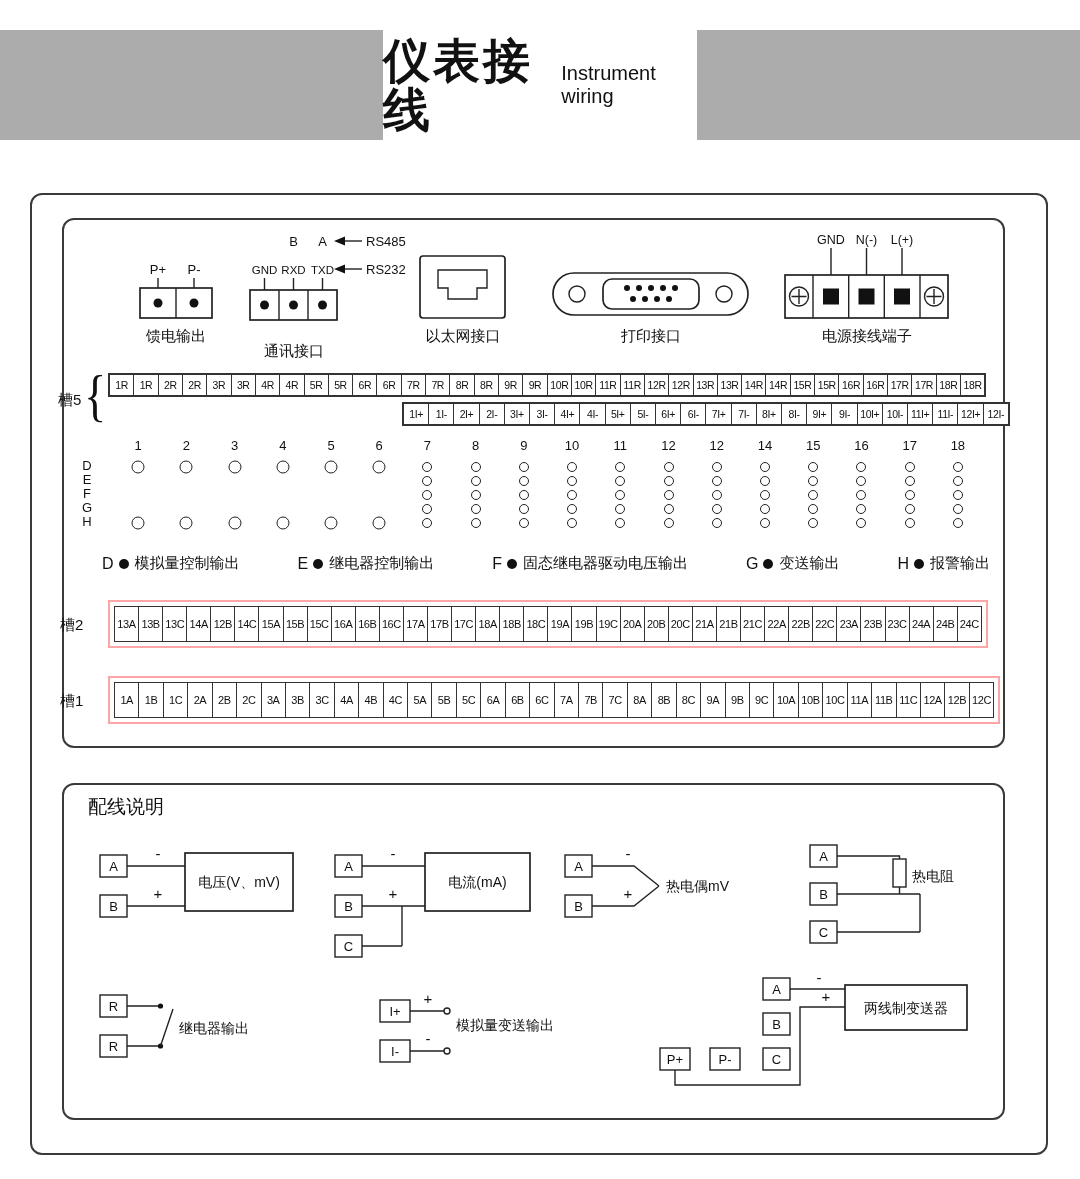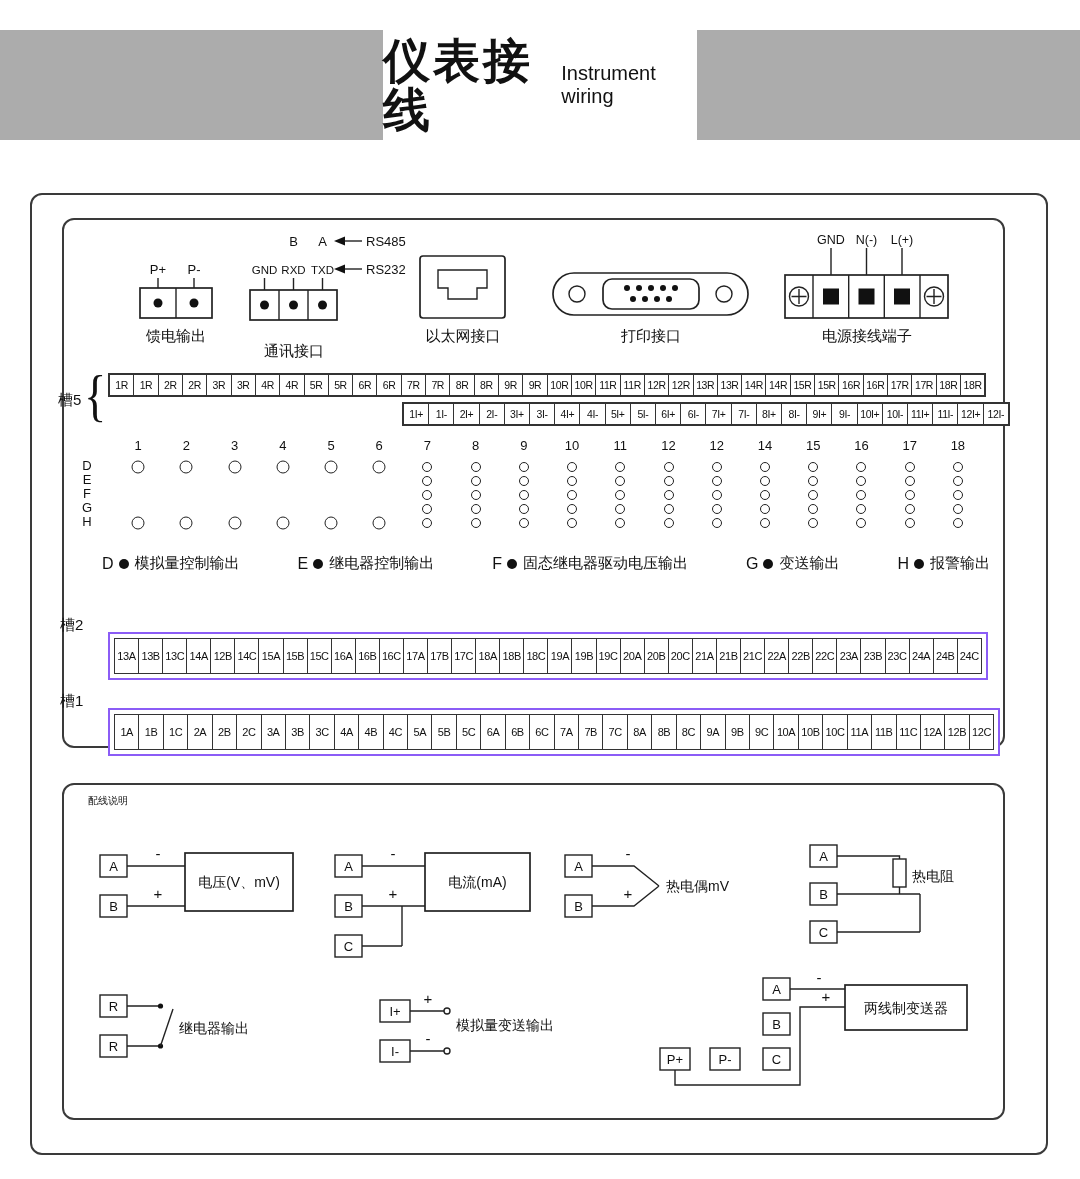--- a/index.html
+++ b/index.html
@@ -17,39 +17,39 @@
   .bottom-panel { left:62px; top:783px; width:943px; height:337px; }
   .conn-label { font-size:15px; text-align:center; }
   .slot-label { font-size:15px; }
   .brace { left:84px; top:368px; font-family:"Liberation Serif", serif; font-size:58px;
            line-height:56px; transform:scaleX(0.8); transform-origin:left top; }
   .strip { display:flex; border:2px solid #333; background:#fff; height:24px; }
   .strip .tcell { flex:1 1 0; min-width:0; display:flex; align-items:center; justify-content:center;
                   font-size:10.5px; letter-spacing:-0.4px; border-left:1px solid #333;
                   overflow:hidden; white-space:nowrap; }
   .strip .tcell:first-child { border-left:none; }
-  .bigstrip { border:2px solid #8b5cf6; padding:4px; background:#fff;margin-top:32px; }
+  .bigstrip { border:2px solid #fca5a5; padding:4px; background:#fff; }
   .bigstrip .inner { display:flex; border:1px solid #333; height:36px; }
   .bigstrip .tcell { flex:1 1 0; min-width:0; display:flex; align-items:center; justify-content:center;
                      font-size:11px; letter-spacing:-0.4px; border-left:1px solid #333;
                      overflow:hidden; white-space:nowrap; }
   .bigstrip .tcell:first-child { border-left:none; }
   .colnums { left:114px; top:438px; width:868px; display:grid; grid-template-columns:repeat(18,1fr); font-size:13px; }
   .colnums .colnum { text-align:center; }
   .rowletters { left:78px; top:459px; width:18px; font-size:13px; }
   .rowletters .rowletter { height:14px; line-height:14px; text-align:center; }
   .circles { left:114px; top:459px; width:868px; height:74px; }
   .circ { position:absolute; width:10px; height:10px; border:1.3px solid #222; border-radius:50%;
           background:#fff; transform:translate(-50%,-50%); }
   .circ.big { width:13px; height:13px; }
   .legend { left:102px; top:554px; width:888px; display:flex; justify-content:space-between; align-items:center; }
   .legend-item { display:flex; align-items:center; font-size:15px; }
   .lkey { font-size:16px; margin-right:5px; }
   .ldot { width:10px; height:10px; background:#111; border-radius:50%; margin-right:6px; }
-  .notes-title { font-size:10px; }
+  .notes-title { font-size:19px; }
   svg { position:absolute; overflow:visible; }
   .wire { stroke:#222; stroke-width:1.4; fill:none; }
   .box  { stroke:#222; stroke-width:1.7; fill:#fff; }
   .tbox { stroke:#222; stroke-width:1.4; fill:#fff; }
   .filldot { fill:#111; stroke:none; }
   text { fill:#111; font-family:"Liberation Sans", sans-serif; }
   .pin   { font-size:13px; text-anchor:middle; }
   .pinsm { font-size:11.5px; text-anchor:middle; }
   .pinmd { font-size:12.5px; text-anchor:middle; }
   .iftext { font-size:13px; text-anchor:start; }

